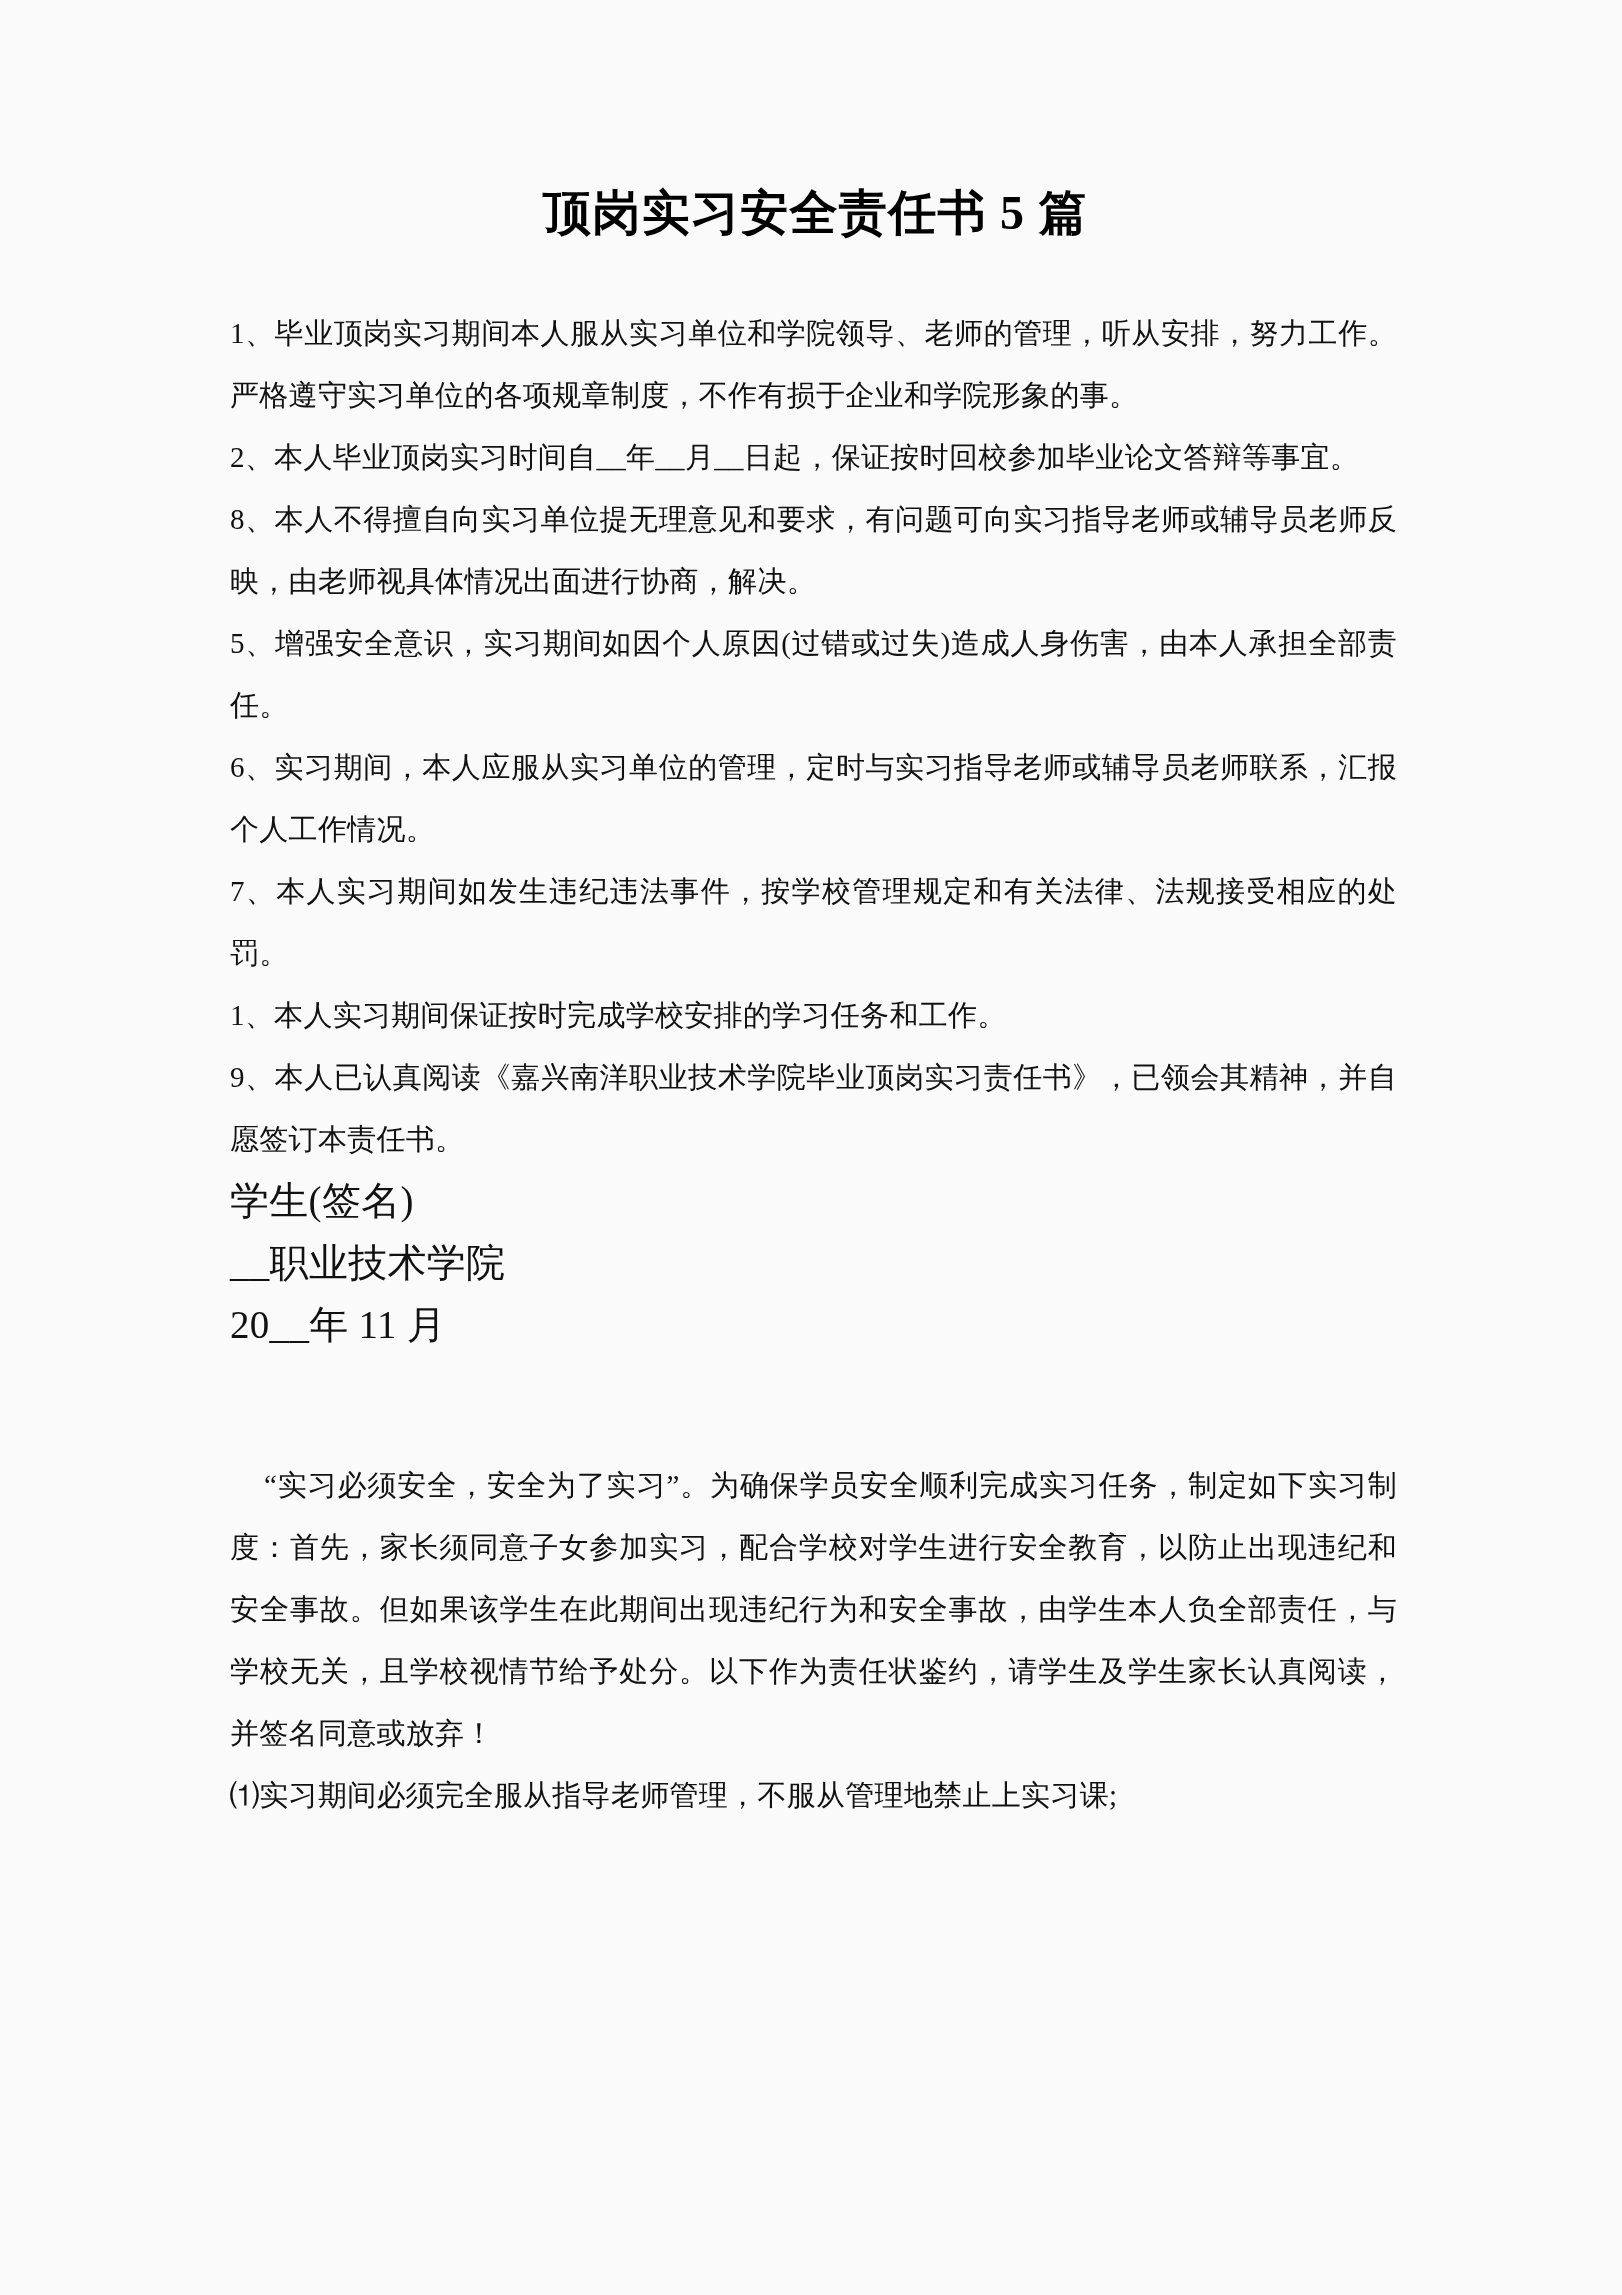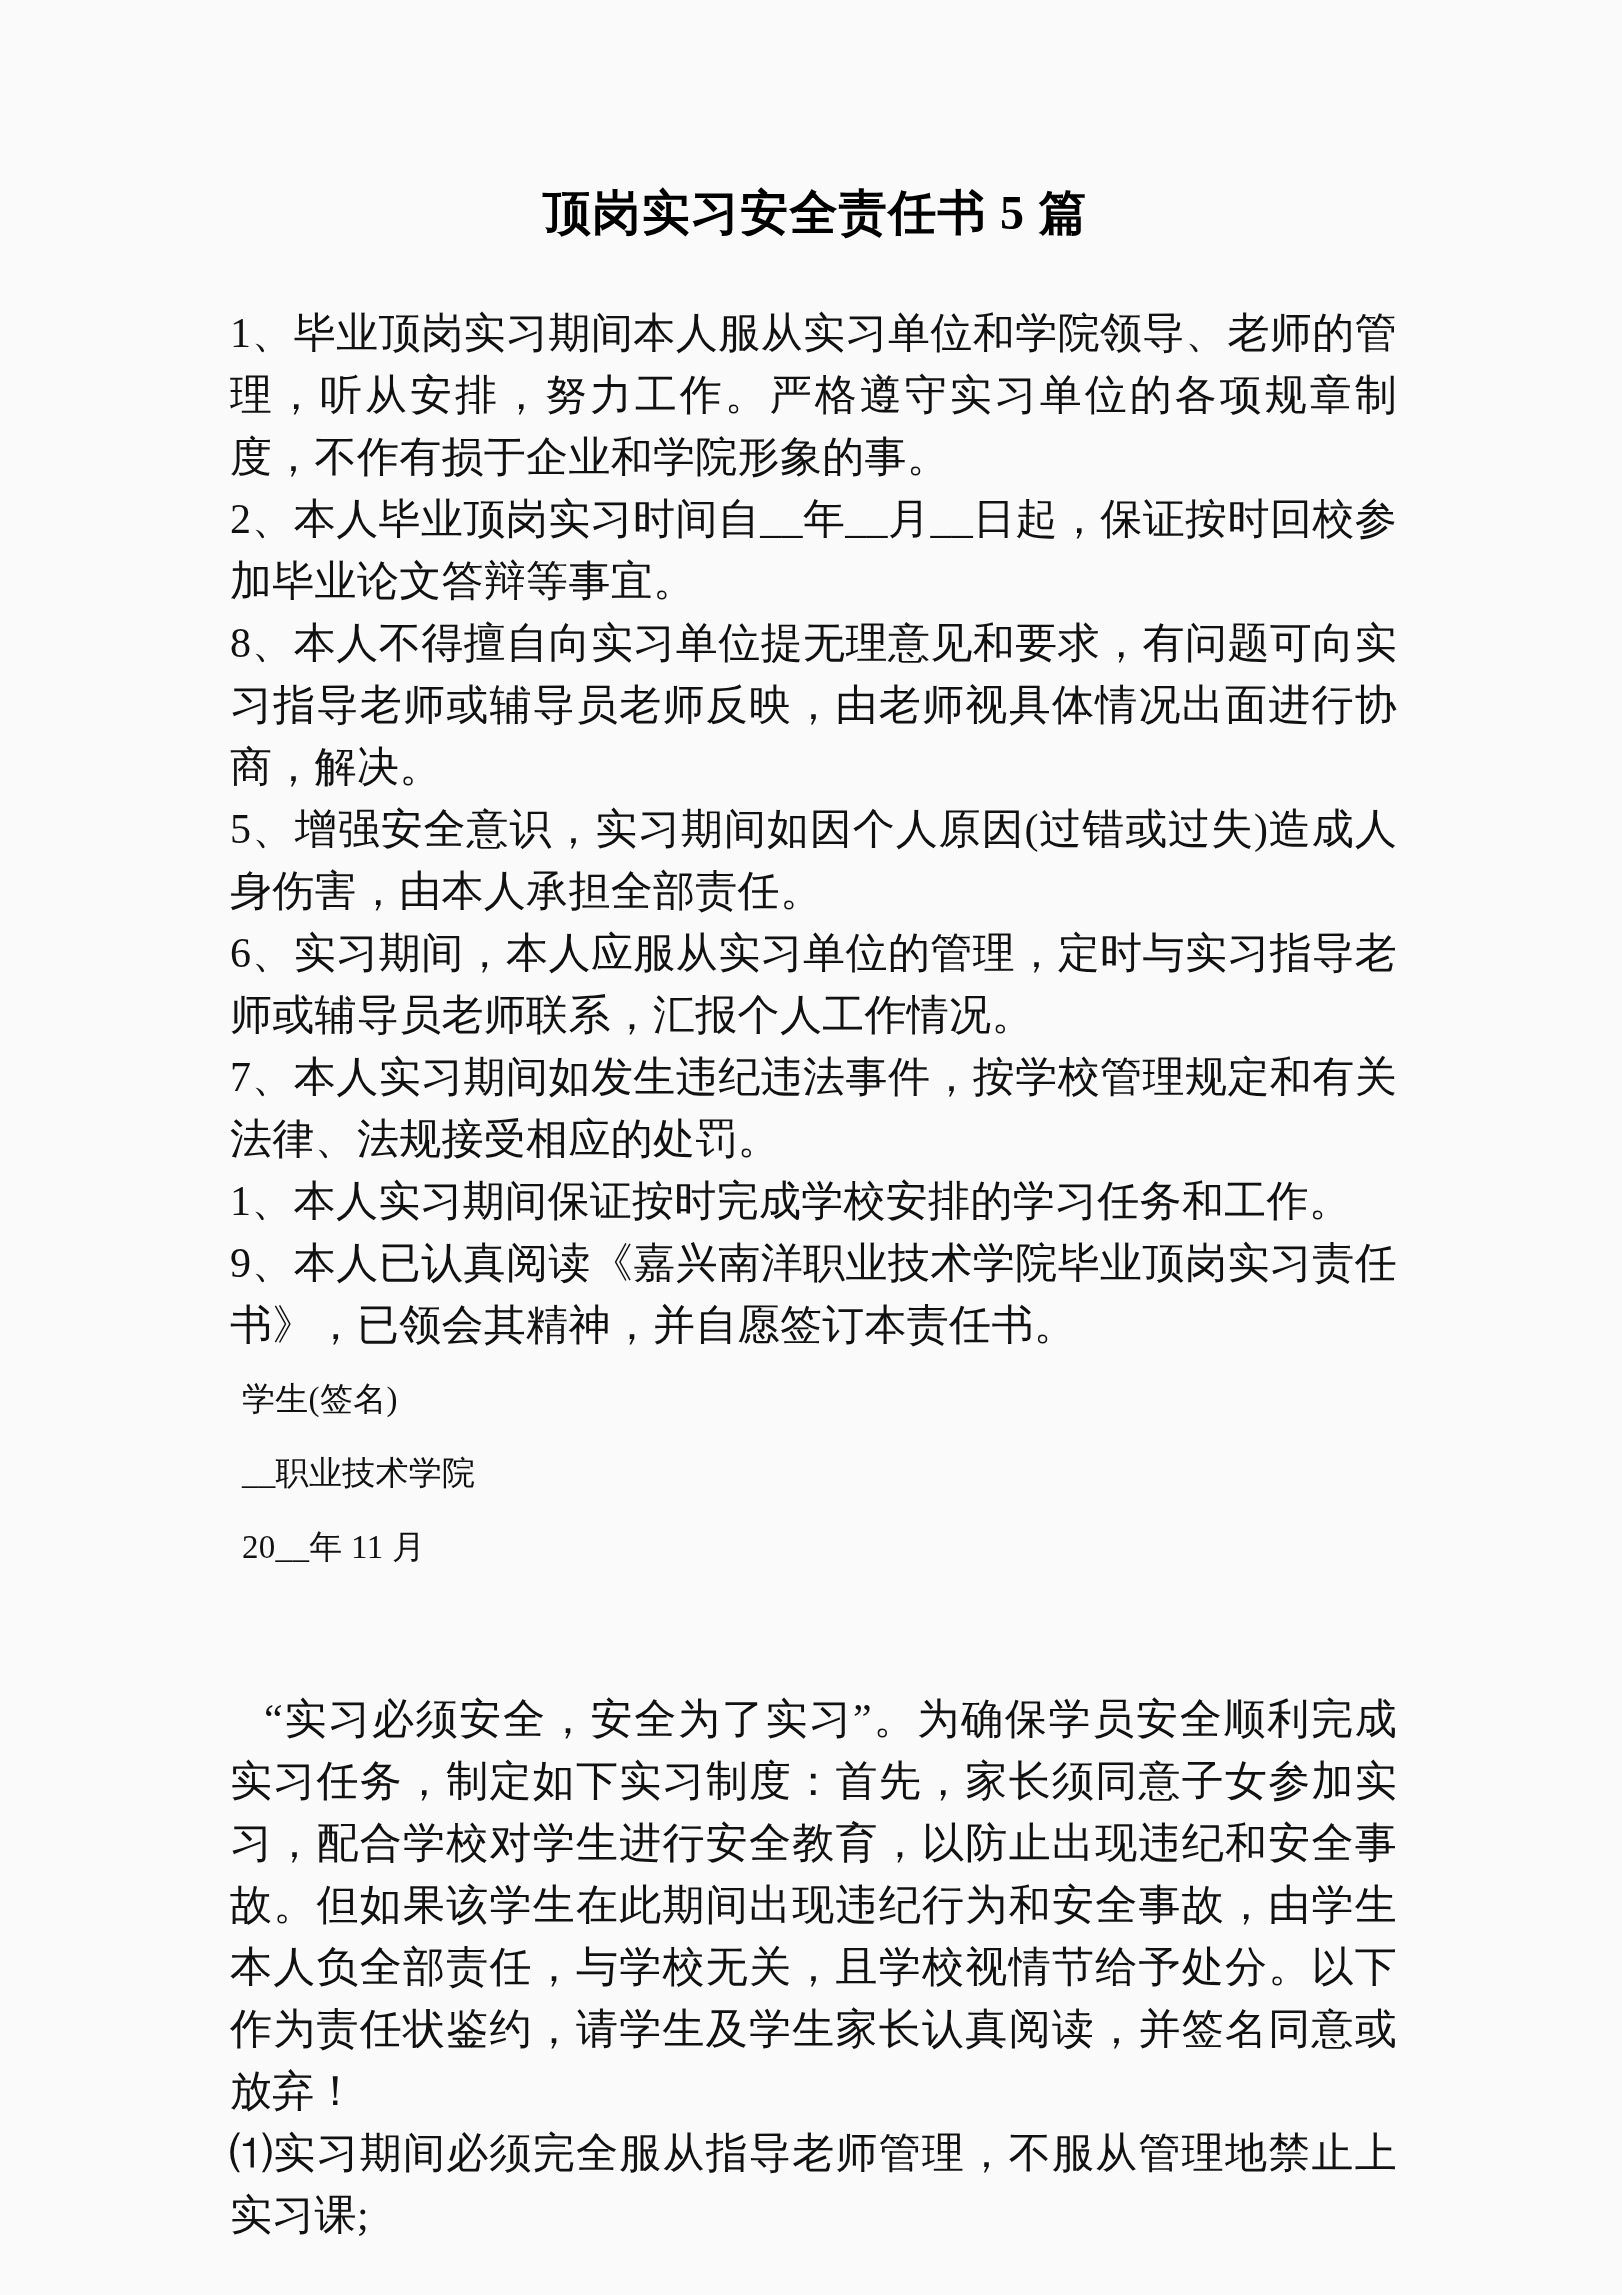--- a/index.html
+++ b/index.html
@@ -38,33 +38,33 @@
     color: #000;
     font-family: "Liberation Serif", "DejaVu Serif", serif;
   }
 
   .body-block {
     margin-top: 60px;
   }
 
   .para {
     margin: 0 4px 0 0;
-    font-size: 42px;
+    font-size: 29px;
     line-height: 62px;
     text-align: justify;
     text-justify: inter-ideograph;
     letter-spacing: 0.3px;
     color: #111;
     white-space: pre-wrap;
     word-break: break-all;
   }
 
   .plain {
-    margin: 12px;
-    font-size: 33px;
+    margin: 0;
+    font-size: 39px;
     line-height: 62px;
     letter-spacing: 0.3px;
     color: #111;
     white-space: pre-wrap;
   }
 
   .spacer-lg {
     height: 98px;
   }
 

